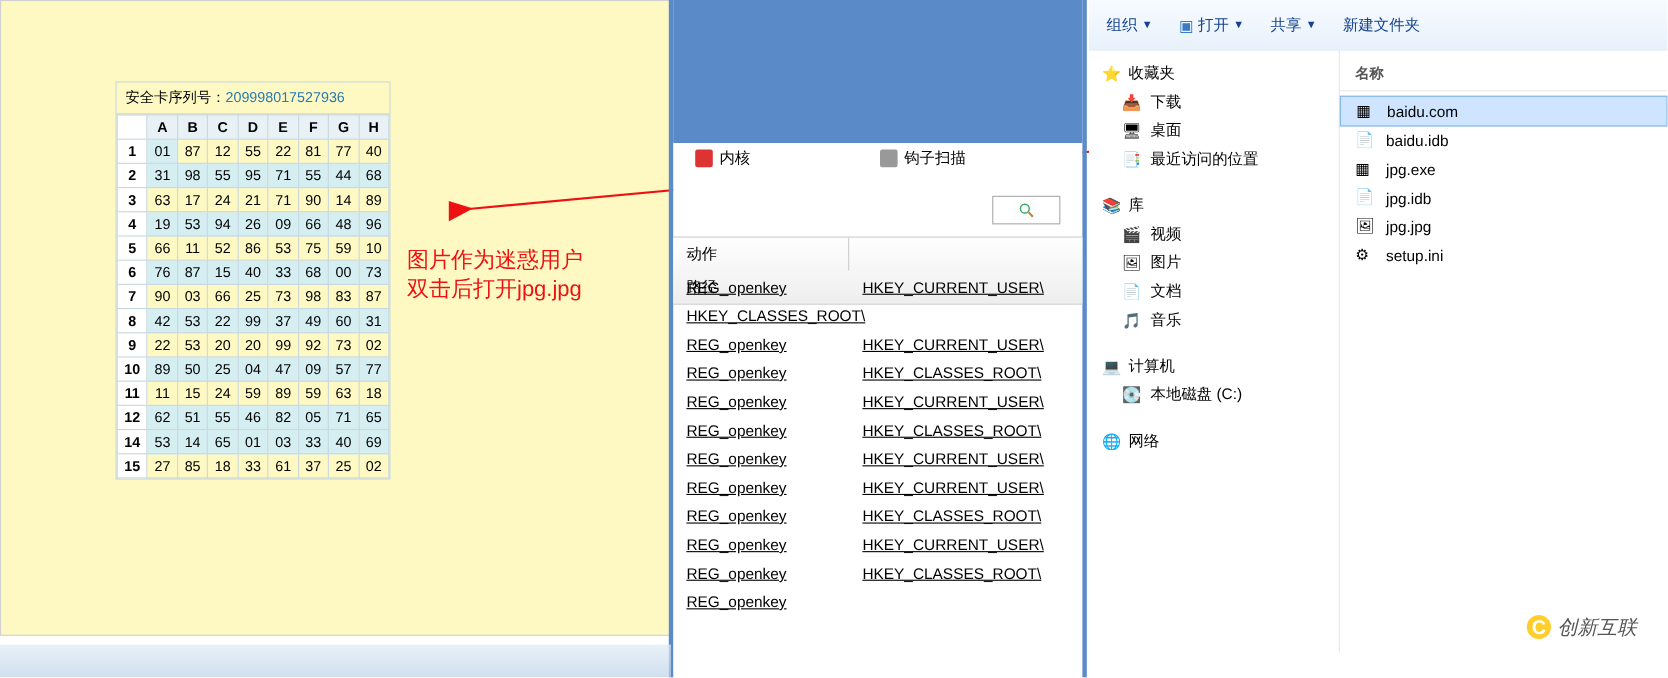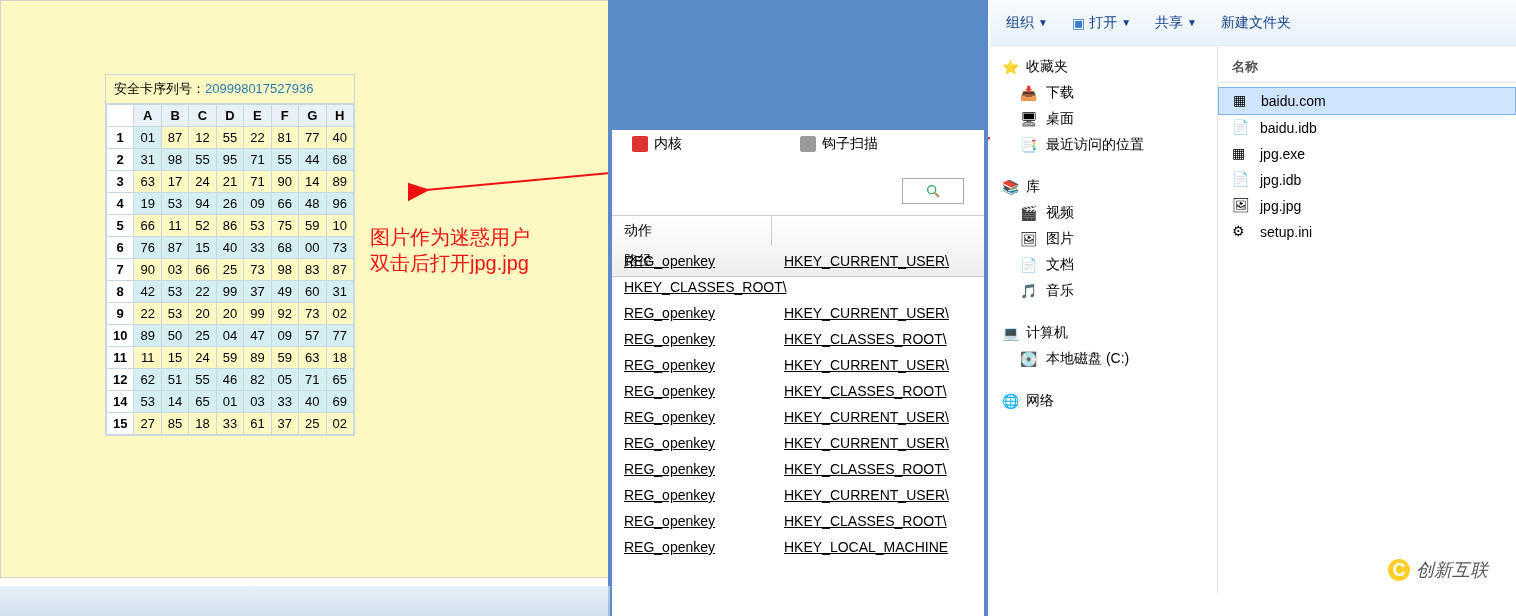--- a/index.html
+++ b/index.html
@@ -314,21 +314,20 @@
       <div class="mid-row">
         <div class="c1">REG_openkey</div>
         <div class="c2">HKEY_CURRENT_USER\</div>
       </div>
       <div class="mid-row">
         <div class="c1">REG_openkey</div>
         <div class="c2">HKEY_CLASSES_ROOT\</div>
       </div>
       <div class="mid-row">
         <div class="c1">REG_openkey</div>
-        <div class="c2">HKEY_LOCAL_MACHINE</div>
       </div>
     </div>
 </div>
 
 <div class="explorer">
   <div class="exp-toolbar">
     <span class="tb-item">
         <span>组织</span> 
         <span class="dd">▼</span>
       </span>

